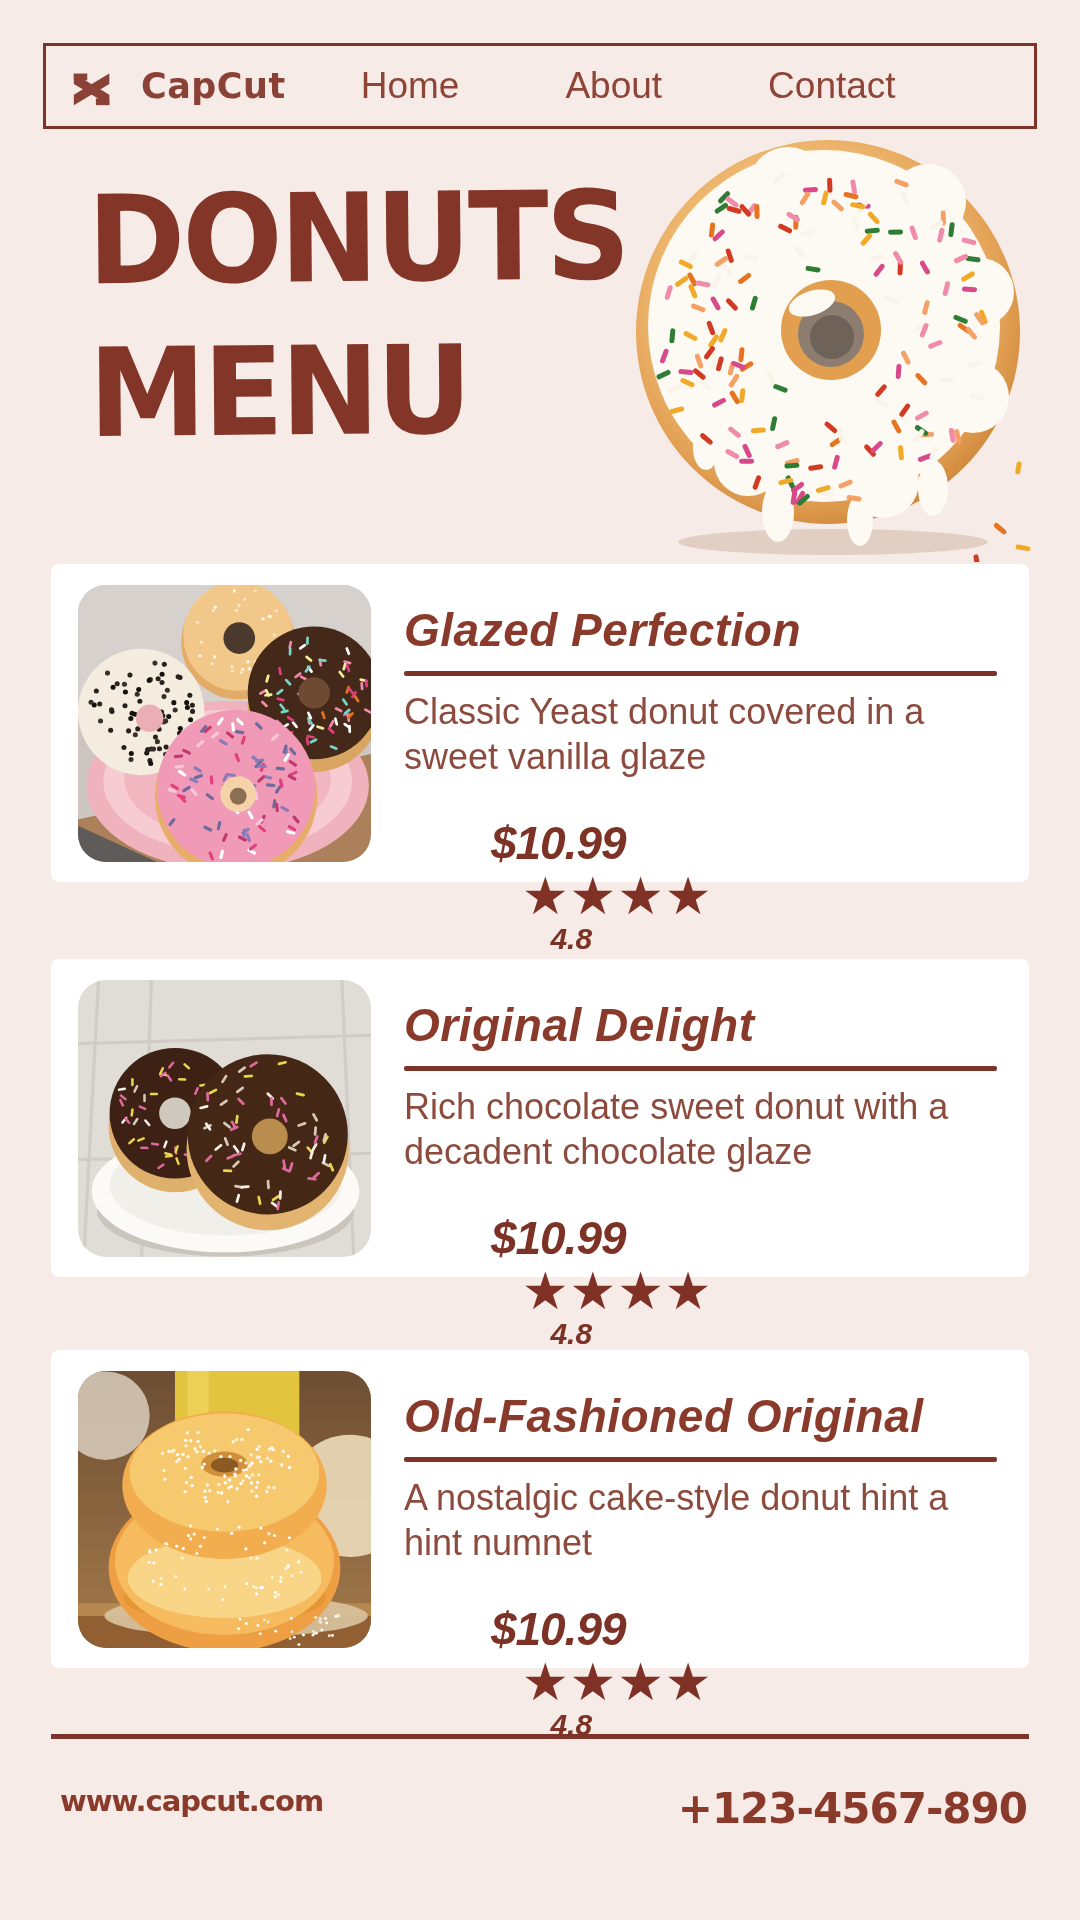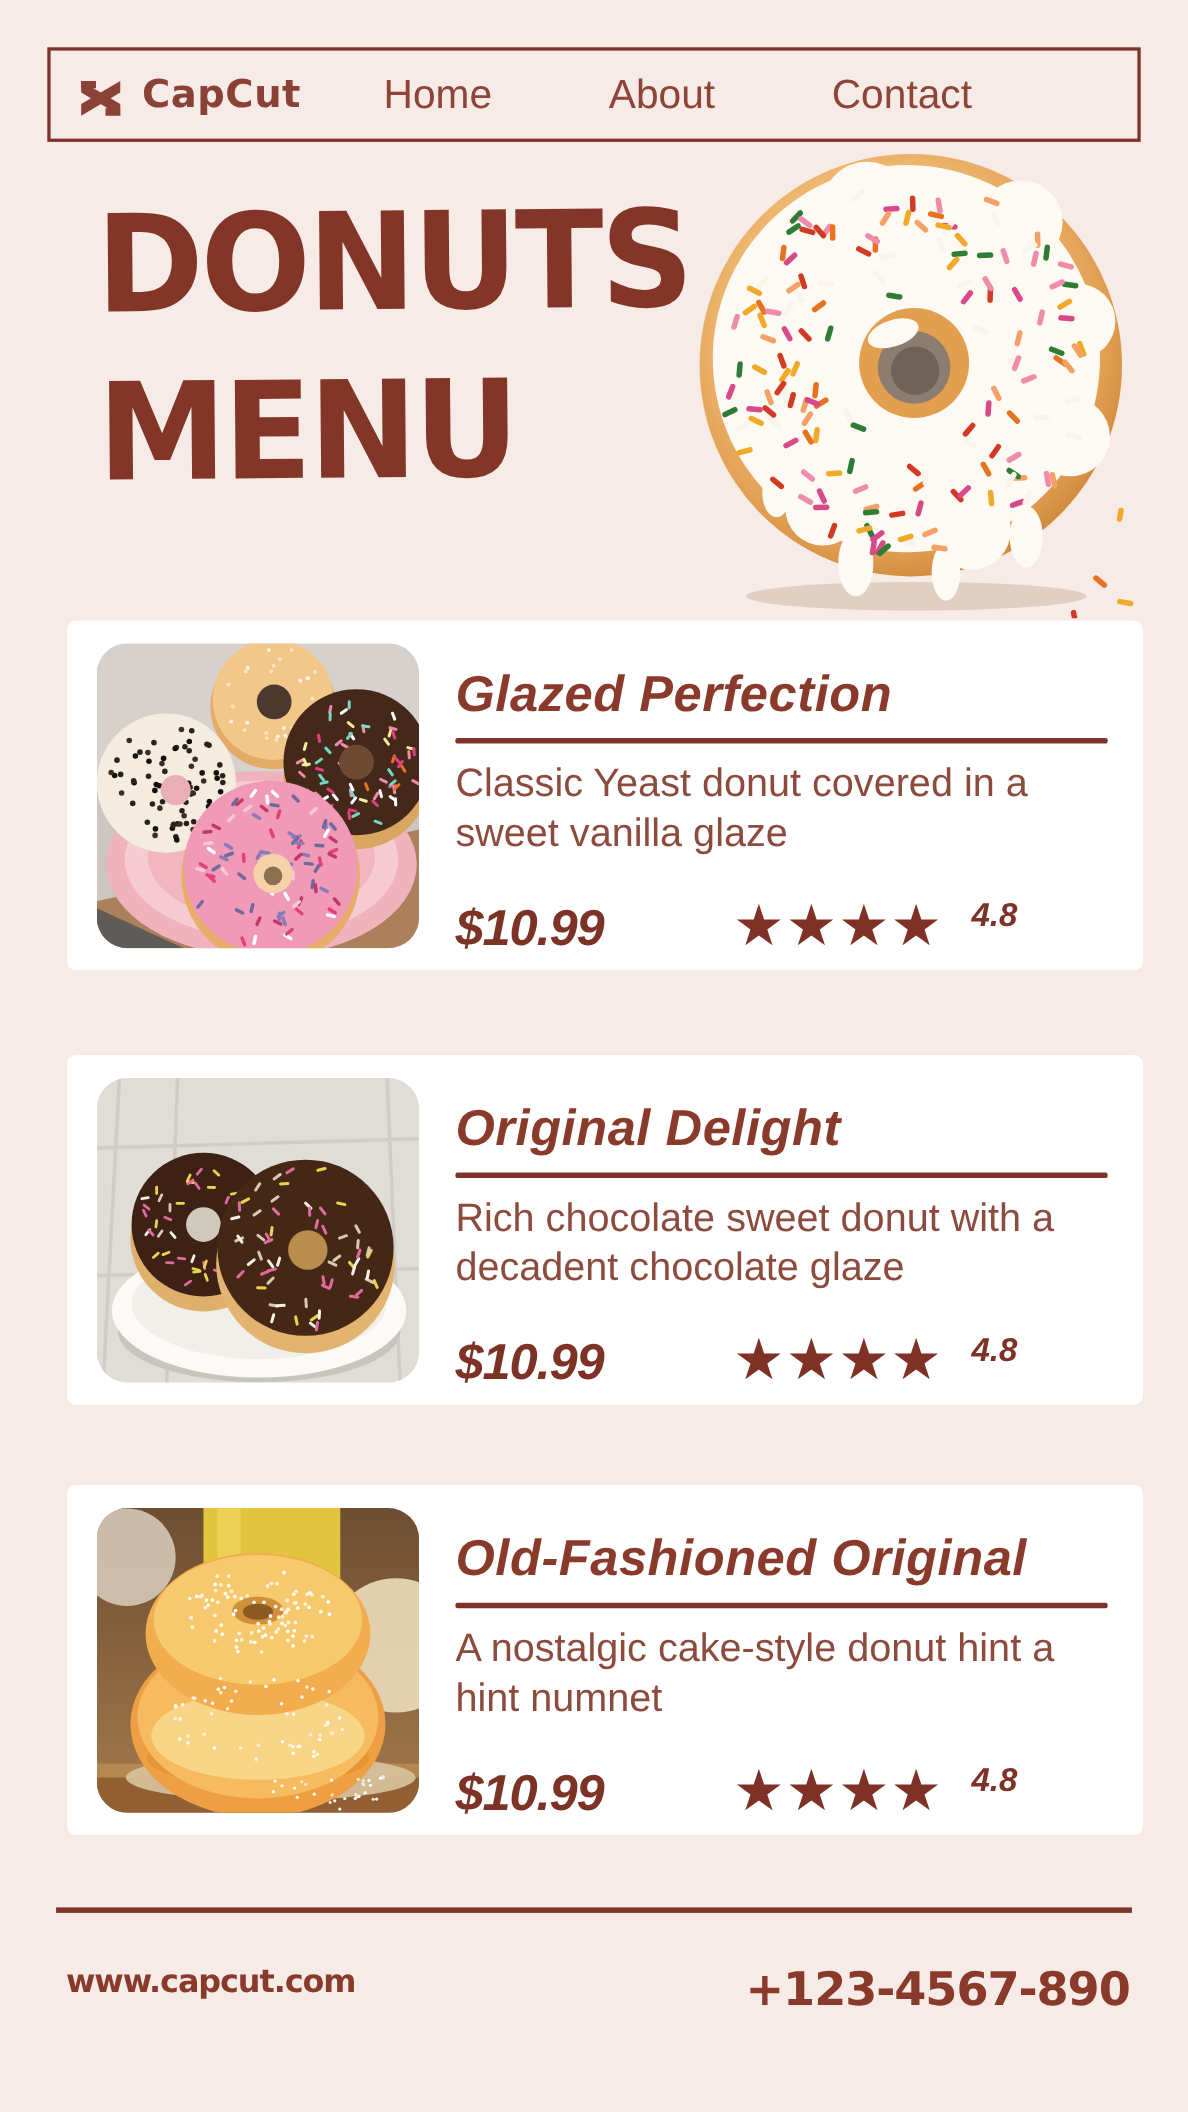--- a/index.html
+++ b/index.html
@@ -1,45 +1,45 @@
 <!DOCTYPE html>
 <html><head>
 <meta charset="utf-8">
 <style>
   html,body{margin:0;padding:0;background:#e9dcd6;}
   .page{position:relative;width:1080px;height:1920px;margin:0 auto;background:#f7ebe7;
         overflow:hidden;font-family:"Liberation Sans",sans-serif;}
   
   .navbar{position:absolute;left:43px;top:43px;width:994px;height:86px;box-sizing:border-box;
           border:3px solid #7e332a;display:flex;align-items:center;background:transparent;}
-  .brand{display:flex;align-items:center;gap:13px;margin-left:24px;cursor:pointer;}
+  .brand{display:flex;align-items:center;gap:25px;margin-left:24px;cursor:pointer;}
   .brand-icon{width:46px;height:46px;flex:0 0 auto;}
   .brand-text{font-size:35px;font-weight:bold;color:#8a4136;letter-spacing:.5px;
               font-family:"DejaVu Sans",sans-serif;}
   .nav{display:flex;margin-left:75px;gap:106px;}
   .nav-link{font-size:37px;color:#8e4537;text-decoration:none;cursor:pointer;}
   
   .hero-title{position:absolute;left:88px;top:168px;margin:0;color:#833627;
               font-family:"DejaVu Sans",sans-serif;font-weight:800;
               font-size:118px;line-height:147px;letter-spacing:-3px;
               transform:scaleY(1.04) rotate(-.5deg);}
   .hero-title .line{display:block;}
   .hero-donut{position:absolute;left:628px;top:132px;width:412px;height:430px;}
   
-  .card{position:absolute;left:61px;width:978px;height:318px;background:#ffffff;border-radius:8px;}
+  .card{position:absolute;left:51px;width:978px;height:318px;background:#ffffff;border-radius:8px;}
   .card1{top:564px;} .card2{top:959px;} .card3{top:1350px;}
   .card-img{position:absolute;left:27px;top:21px;width:293px;height:277px;border-radius:28px;
             overflow:hidden;}
   .card-img svg{width:100%;height:100%;display:block;}
   .card-body{position:absolute;left:353px;top:42px;width:600px;}
   .card-title{margin:0;font-size:46px;line-height:1.05;font-weight:bold;font-style:italic;
               color:#8a3a2a;letter-spacing:.5px;}
   .divider{width:593px;height:5px;background:#7e332a;border-radius:2px;margin-top:17px;}
   .desc{margin:13px 0 0 0;font-size:36px;line-height:45px;color:#8d4b3e;}
-  .price-row{position:absolute;left:353px;top:252px;display:flex;height:60px;}
+  .price-row{position:absolute;left:353px;top:252px;display:flex;align-items:center;height:60px;flex-direction:column;}
   .price{font-size:46px;font-weight:bold;font-style:italic;color:#7d3226;letter-spacing:-1px;}
   .stars{margin-left:118px;font-size:52px;line-height:1;color:#7e3124;letter-spacing:1px;}
   .rating{margin-left:26px;font-size:30px;font-weight:bold;font-style:italic;color:#7d3226;}
   
   .footer-line{position:absolute;left:51px;top:1734px;width:978px;height:5px;background:#7e332a;}
   .footer-site{position:absolute;left:60px;top:1784px;font-size:29px;font-weight:bold;
                color:#8a3a2a;text-decoration:none;font-family:"DejaVu Sans",sans-serif;
                letter-spacing:-1px;cursor:pointer;}
   .footer-phone{position:absolute;right:53px;top:1784px;font-size:42px;font-weight:bold;
                 color:#8a3a2a;text-decoration:none;font-family:"DejaVu Sans",sans-serif;

